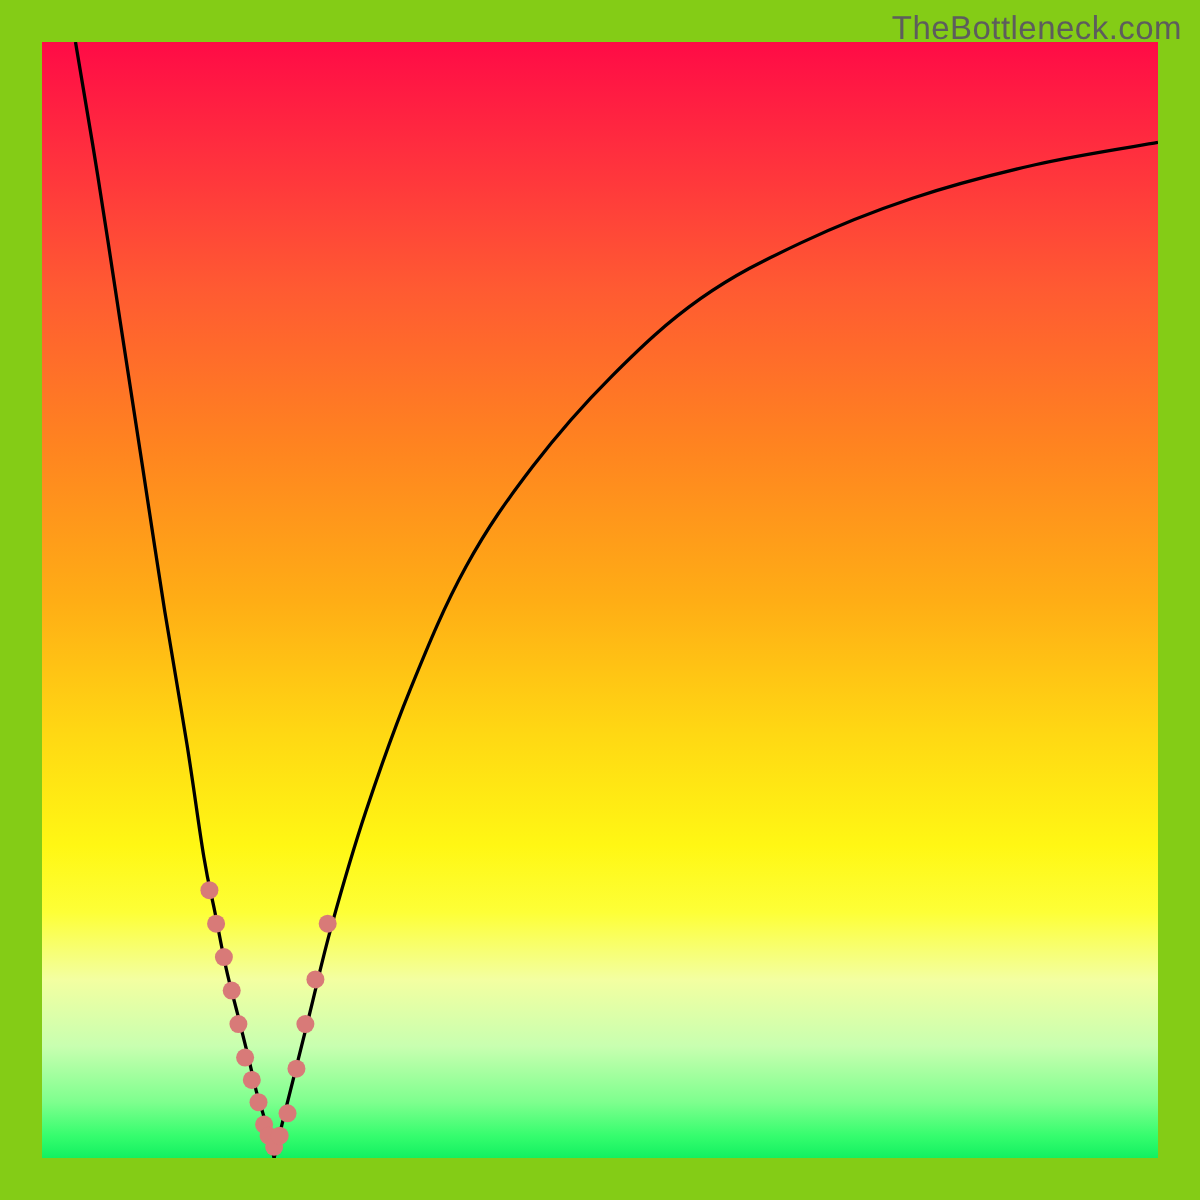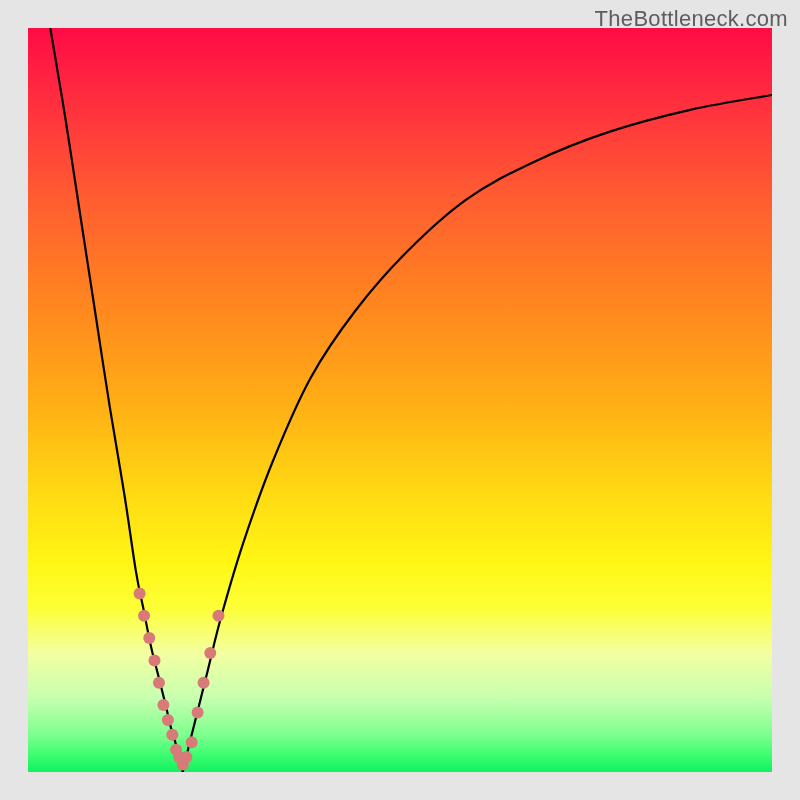--- a/index.html
+++ b/index.html
@@ -10,21 +10,21 @@
     overflow: hidden;
     background: #000;
     font-family: Arial, Helvetica, sans-serif;
   }
   .frame {
     position: absolute;
     left: 0;
     top: 0;
     width: 800px;
     height: 800px;
-    background: #e5e5e5;
+    background: #84cc16;
   }
   .plot {
     position: absolute;
     left: 28px;
     top: 28px;
     width: 744px;
     height: 744px;
     overflow: hidden;
   }
   .gradient {

